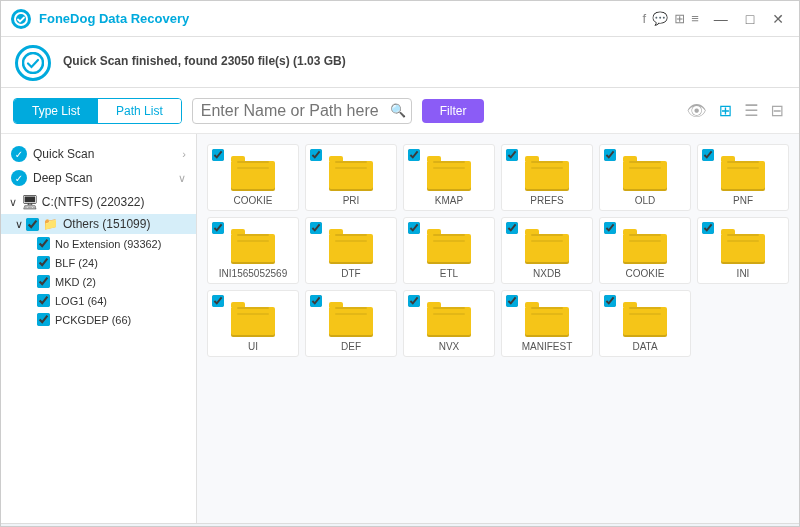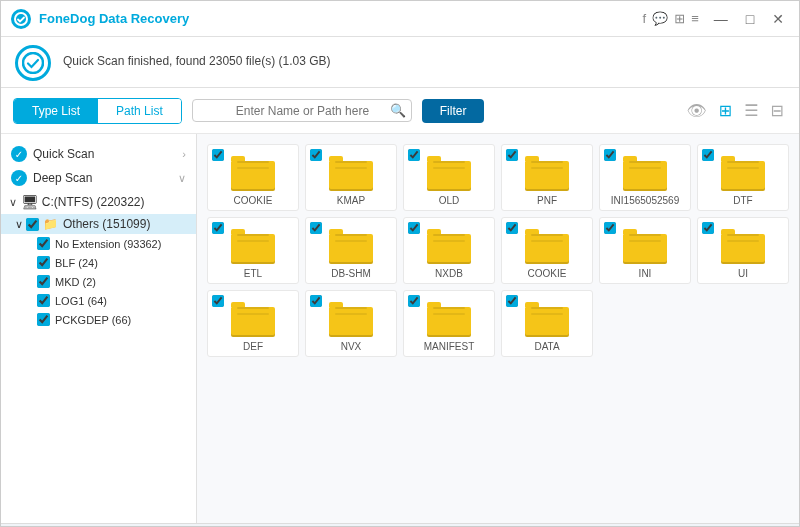--- a/index.html
+++ b/index.html
@@ -79,20 +79,21 @@
       display: flex;
       align-items: center;
       justify-content: center;
       color: #00aadd;
       font-size: 18px;
     }
     #status-bar .status-line {
       color: #444;
       font-size: 12px;
       line-height: 1.6;
+      font-weight: bold;
     }
 
     
     #main {
       display: flex;
       height: calc(527px - 36px - 56px - 46px);
     }
 
     
     #toolbar {
@@ -127,31 +128,30 @@
       align-items: center;
       border: 1px solid #ccc;
       border-radius: 4px;
       padding: 3px 8px;
       width: 220px;
       background: #fff;
     }
     #toolbar .search-box input {
       border: none;
       outline: none;
-      font-size: 12px;
+      font-size: 16px;
       color: #999;
       width: 190px;
-      margin-left: 35px;
     }
     #toolbar .search-icon {
       color: #999;
       font-size: 13px;
     }
     #toolbar .filter-btn {
-      background: #0369a1;
+      background: #8b5cf6;
       color: #fff;
       border: none;
       border-radius: 4px;
       padding: 5px 18px;
       font-size: 12px;
       cursor: pointer;
     }
     #toolbar .view-icons {
       margin-left: auto;
       display: flex;
@@ -416,33 +416,59 @@
     <input type="checkbox" class="file-checkbox" checked="" style="">
     <div class="folder-img">
       <div style="position:relative; margin-top:6px;">
         <div style="position:absolute; top:-5px; left:0; width:14px; height:5px; background:#f5c518; border-radius:2px 2px 0 0;"></div>
         <div style="width:44px; height:30px; background:#f5c518; border-radius:1px 2px 2px 2px; box-shadow: inset 0 -2px 0 rgba(0,0,0,0.15);">
           <div style="margin: 8px 6px 0; height:2px; background:rgba(0,0,0,0.1); border-radius:1px;"></div>
           <div style="margin: 4px 6px 0; height:2px; background:rgba(0,0,0,0.07); border-radius:1px;"></div>
         </div>
       </div>
     </div>
+    <span class="file-label">PRI</span>
+  </div>
+      <div class="file-item">
+    <input type="checkbox" class="file-checkbox" checked="" style="">
+    <div class="folder-img">
+      <div style="position:relative; margin-top:6px;">
+        <div style="position:absolute; top:-5px; left:0; width:14px; height:5px; background:#f5c518; border-radius:2px 2px 0 0;"></div>
+        <div style="width:44px; height:30px; background:#f5c518; border-radius:1px 2px 2px 2px; box-shadow: inset 0 -2px 0 rgba(0,0,0,0.15);">
+          <div style="margin: 8px 6px 0; height:2px; background:rgba(0,0,0,0.1); border-radius:1px;"></div>
+          <div style="margin: 4px 6px 0; height:2px; background:rgba(0,0,0,0.07); border-radius:1px;"></div>
+        </div>
+      </div>
+    </div>
     <span class="file-label">KMAP</span>
   </div>
       <div class="file-item">
     <input type="checkbox" class="file-checkbox" checked="" style="">
     <div class="folder-img">
       <div style="position:relative; margin-top:6px;">
         <div style="position:absolute; top:-5px; left:0; width:14px; height:5px; background:#f5c518; border-radius:2px 2px 0 0;"></div>
         <div style="width:44px; height:30px; background:#f5c518; border-radius:1px 2px 2px 2px; box-shadow: inset 0 -2px 0 rgba(0,0,0,0.15);">
           <div style="margin: 8px 6px 0; height:2px; background:rgba(0,0,0,0.1); border-radius:1px;"></div>
           <div style="margin: 4px 6px 0; height:2px; background:rgba(0,0,0,0.07); border-radius:1px;"></div>
         </div>
       </div>
     </div>
+    <span class="file-label">PREFS</span>
+  </div>
+      <div class="file-item">
+    <input type="checkbox" class="file-checkbox" checked="" style="">
+    <div class="folder-img">
+      <div style="position:relative; margin-top:6px;">
+        <div style="position:absolute; top:-5px; left:0; width:14px; height:5px; background:#f5c518; border-radius:2px 2px 0 0;"></div>
+        <div style="width:44px; height:30px; background:#f5c518; border-radius:1px 2px 2px 2px; box-shadow: inset 0 -2px 0 rgba(0,0,0,0.15);">
+          <div style="margin: 8px 6px 0; height:2px; background:rgba(0,0,0,0.1); border-radius:1px;"></div>
+          <div style="margin: 4px 6px 0; height:2px; background:rgba(0,0,0,0.07); border-radius:1px;"></div>
+        </div>
+      </div>
+    </div>
     <span class="file-label">OLD</span>
   </div>
       <div class="file-item">
     <input type="checkbox" class="file-checkbox" checked="" style="">
     <div class="folder-img">
       <div style="position:relative; margin-top:6px;">
         <div style="position:absolute; top:-5px; left:0; width:14px; height:5px; background:#f5c518; border-radius:2px 2px 0 0;"></div>
         <div style="width:44px; height:30px; background:#f5c518; border-radius:1px 2px 2px 2px; box-shadow: inset 0 -2px 0 rgba(0,0,0,0.15);">
           <div style="margin: 8px 6px 0; height:2px; background:rgba(0,0,0,0.1); border-radius:1px;"></div>
           <div style="margin: 4px 6px 0; height:2px; background:rgba(0,0,0,0.07); border-radius:1px;"></div>
@@ -482,33 +508,20 @@
     <div class="folder-img">
       <div style="position:relative; margin-top:6px;">
         <div style="position:absolute; top:-5px; left:0; width:14px; height:5px; background:#f5c518; border-radius:2px 2px 0 0;"></div>
         <div style="width:44px; height:30px; background:#f5c518; border-radius:1px 2px 2px 2px; box-shadow: inset 0 -2px 0 rgba(0,0,0,0.15);">
           <div style="margin: 8px 6px 0; height:2px; background:rgba(0,0,0,0.1); border-radius:1px;"></div>
           <div style="margin: 4px 6px 0; height:2px; background:rgba(0,0,0,0.07); border-radius:1px;"></div>
         </div>
       </div>
     </div>
     <span class="file-label">ETL</span>
-  </div>
-      <div class="file-item">
-    <input type="checkbox" class="file-checkbox" checked="" style="">
-    <div class="folder-img">
-      <div style="position:relative; margin-top:6px;">
-        <div style="position:absolute; top:-5px; left:0; width:14px; height:5px; background:#f5c518; border-radius:2px 2px 0 0;"></div>
-        <div style="width:44px; height:30px; background:#f5c518; border-radius:1px 2px 2px 2px; box-shadow: inset 0 -2px 0 rgba(0,0,0,0.15);">
-          <div style="margin: 8px 6px 0; height:2px; background:rgba(0,0,0,0.1); border-radius:1px;"></div>
-          <div style="margin: 4px 6px 0; height:2px; background:rgba(0,0,0,0.07); border-radius:1px;"></div>
-        </div>
-      </div>
-    </div>
-    <span class="file-label">DB-SHM</span>
   </div>
       <div class="file-item">
     <input type="checkbox" class="file-checkbox" checked="" style="">
     <div class="folder-img">
       <div style="position:relative; margin-top:6px;">
         <div style="position:absolute; top:-5px; left:0; width:14px; height:5px; background:#f5c518; border-radius:2px 2px 0 0;"></div>
         <div style="width:44px; height:30px; background:#f5c518; border-radius:1px 2px 2px 2px; box-shadow: inset 0 -2px 0 rgba(0,0,0,0.15);">
           <div style="margin: 8px 6px 0; height:2px; background:rgba(0,0,0,0.1); border-radius:1px;"></div>
           <div style="margin: 4px 6px 0; height:2px; background:rgba(0,0,0,0.07); border-radius:1px;"></div>
         </div>

